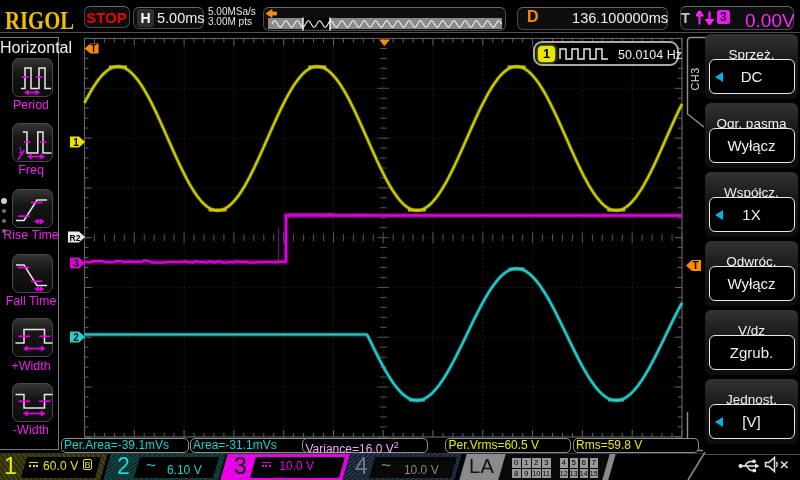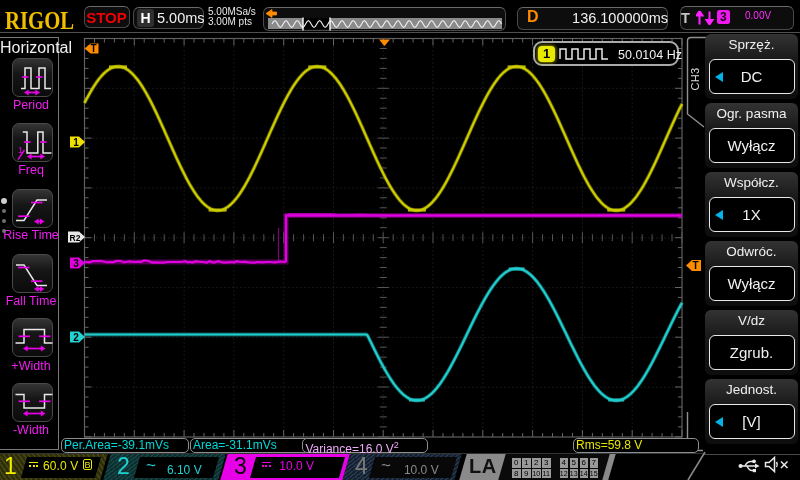--- a/index.html
+++ b/index.html
@@ -4,21 +4,21 @@
 html,body { width:800px; height:480px; background:#000; overflow:hidden; font-family:"Liberation Sans",sans-serif; }
 #scr { position:absolute; left:0; top:0; width:800px; height:480px; background:#000; }
 .panel { position:absolute; background:#0d0d0d; border:1.5px solid #4a4a4a; border-top-color:#6a6a6a; border-radius:6px; }
 .logo { position:absolute; left:5px; top:7px; color:#f0c000; font-family:"Liberation Serif",serif; font-weight:bold; font-size:25px; transform:scaleX(0.83); transform-origin:0 0; }
 #topline { position:absolute; left:0; top:32px; width:800px; height:1px; background:#505050; }
 .lbox { position:absolute; left:-4px; top:37px; width:63px; height:413px; border:1px solid #7a7a7a; }
 .ltitle { position:absolute; left:0px; top:39px; width:60px; text-align:center; color:#f0f0f0; font-size:16px; }
 .lbtn { position:absolute; left:12px; width:41px; height:39px; background:linear-gradient(#343434,#161616 40%,#0b0b0b); border:1px solid #4a4a4a; border-radius:7px; padding:0.5px; }
 .llabel { position:absolute; left:0; width:62px; text-align:center; color:#f01ef0; font-size:12.5px; }
 .ritem { position:absolute; left:705px; width:93px; height:65px; background:linear-gradient(#333333,#191919 40%,#0d0d0d); border-radius:6px; }
-.rhead { text-align:center; color:#f0f0f0; font-size:13.5px; padding-top:3px; }
+.rhead { text-align:center; color:#f0f0f0; font-size:13.5px; padding-top:13px; }
 .rbtn { position:absolute; left:3.5px; top:25px; width:86px; height:35px; background:#000; border:1.5px solid #e8e8e8; border-radius:6px; color:#f0f0f0; font-size:15px; display:flex; align-items:center; justify-content:center; }
 .tri { position:absolute; left:5px; top:11.5px; width:0; height:0; border-top:5.5px solid transparent; border-bottom:5.5px solid transparent; border-right:8px solid #00b4e8; }
 .mcell { position:absolute; top:438px; height:14.5px; background:#000; border:1.2px solid #8a9090; border-radius:5px; font-size:12px; padding-left:2.5px; line-height:13px; white-space:nowrap; }
 .chblk { position:absolute; top:454px; height:26px; transform:skewX(-16deg); }
 .chnum { position:absolute; top:453px; font-size:23px; line-height:26px; }
 .chinner { position:absolute; top:456.5px; height:21px; background:#000; transform:skewX(-16deg); }
 .ladig { position:absolute; width:8.5px; height:9.5px; background:#9a9a9a; color:#000; font-size:8px; line-height:9.5px; text-align:center; }
 #sep453 { position:absolute; left:0; top:453px; width:703px; height:1px; background:#333; }
 </style></head>
 <body>
@@ -50,21 +50,21 @@
 <div style="position:absolute;left:681px;top:10px;width:12px;color:#c4c4c4;font-weight:bold;font-size:14.5px">T</div>
 <svg width="20" height="14" viewBox="0 0 20 14" style="position:absolute;left:696px;top:10.5px">
 <g stroke="#ff20ff" stroke-width="2" fill="#ff20ff">
 <line x1="3.5" y1="3" x2="3.5" y2="13.5"></line>
         <path d="M 0.5 4.5 L 3.5 0 L 6.5 4.5 Z"></path>
 <line x1="13.5" y1="0.5" x2="13.5" y2="10"></line>
         <path d="M 10.5 9 L 13.5 13.5 L 16.5 9 Z"></path>
 </g>
     </svg>
 <div style="position:absolute;left:717px;top:9.5px;width:12.5px;height:14px;background:#f018f0;border-radius:2.5px;color:#1a001a;font-weight:bold;font-size:12px;text-align:center;line-height:14px">3</div>
-<div style="position:absolute;left:745px;top:10px;color:#ff28ff;font-size:10px">0.00V</div>
+<div style="position:absolute;left:745px;top:10px;color:#ff28ff;font-size:19px">0.00V</div>
 
 <div class="lbox"></div>
     <div class="ltitle">Horizontal</div>
     <div class="lbtn" style="top:58px"><svg width="40" height="38" viewBox="0 0 40 38">
 <polyline points="7,28.5 11,28.5 11,8 17,8 17,28.5 25,28.5 25,8 31,8 31,28.5 37,28.5" fill="none" stroke="#e8e8e8" stroke-width="1.5"></polyline>
 <line x1="8" y1="17" x2="14.5" y2="17" stroke="#e800e8" stroke-width="1.7"></line>
 <line x1="22" y1="17" x2="28.5" y2="17" stroke="#e800e8" stroke-width="1.7"></line>
 <line x1="12.5" y1="32.5" x2="23.5" y2="32.5" stroke="#e800e8" stroke-width="1.7"></line>
         <path d="M 10 32.5 L 14.6 29.5 L 14.6 35.5 Z" fill="#e800e8"></path>
         <path d="M 26 32.5 L 21.4 29.5 L 21.4 35.5 Z" fill="#e800e8"></path>
@@ -540,20 +540,21 @@
     <div class="ritem" style="top:379px">
       <div class="rhead">Jednost.</div>
       <div class="rbtn">
         <span class="tri"></span>
         <span>[V]</span>
       </div>
     </div>
 <div class="mcell" style="left:60.5px;width:128px;color:#00d8d8">Per.Area=-39.1mVs</div>
     <div class="mcell" style="left:189.5px;width:127px;color:#00d8d8">Area=-31.1mVs</div>
     <div class="mcell" style="left:302px;width:125.5px;color:#f0abfc">Variance=16.0 V<sup style="font-size:9px">2</sup></div>
+    <div class="mcell" style="left:445px;width:126px;color:#e8e800">Per.Vrms=60.5 V</div>
     <div class="mcell" style="left:572.5px;width:126.5px;color:#e8e800">Rms=59.8 V</div>
 <div id="sep453"></div>
     <div style="position:absolute;left:704px;top:453.5px;width:96px;height:1.2px;background:#4a4a4a"></div>
 
 <div class="chblk" style="left:-8px;width:112px;background:repeating-linear-gradient(45deg,#2e2e0a 0 2px,#454514 2px 3.5px)"></div>
 <div class="chnum" style="left:4px;color:#f0f000">1</div>
 <div class="chinner" style="left:24px;width:74px"></div>
 <div style="position:absolute;left:29px;top:459px;color:#e8e800;font-size:12px;letter-spacing:0.1px"><span style="display:inline-block;width:9px;margin-right:5px;position:relative;top:-3px"><span style="display:block;height:1.6px;background:#e8e800;margin-bottom:2px"></span><span style="display:block;height:1.6px;background:repeating-linear-gradient(90deg,#e8e800 0 2px,transparent 2px 3.5px)"></span></span>60.0 V</div>
 <div style="position:absolute;left:83px;top:458.5px;width:9px;height:11px;border:1.4px solid #e8e800;border-radius:2px;color:#e8e800;font-size:9px;line-height:11px;text-align:center">B</div>
 
@@ -566,21 +567,21 @@
 <div class="chnum" style="left:234px;color:#000">3</div>
 <div class="chinner" style="left:253px;width:89px"></div>
 <div style="position:absolute;left:262px;top:459px;color:#e800e8;font-size:12px"><span style="display:inline-block;width:9px;margin-right:5px;position:relative;top:-3px"><span style="display:block;height:1.6px;background:#e800e8;margin-bottom:2px"></span><span style="display:block;height:1.6px;background:repeating-linear-gradient(90deg,#e800e8 0 2px,transparent 2px 3.5px)"></span></span> 10.0 V</div>
 
 <div class="chblk" style="left:346px;width:112px;background:repeating-linear-gradient(-45deg,#161f2e 0 2px,#253852 2px 3.5px)"></div>
 <div class="chnum" style="left:355px;color:#787878">4</div>
 <div class="chinner" style="left:372px;width:82px;background:#080808"></div>
 <div style="position:absolute;left:381px;top:459px;color:#8a8a8a;font-size:12px"><span style="font-size:17px;position:relative;top:-3px;margin-right:13px">~</span>10.0 V</div>
 
 <div class="chblk" style="left:463px;width:149px;background:#8a8a8a"></div>
-<div style="position:absolute;left:469px;top:455px;color:#111;font-size:20px;font-weight:bold;letter-spacing:0.5px">LA</div>
+<div style="position:absolute;left:469px;top:455px;color:#111;font-size:20px;font-weight:normal;letter-spacing:0.5px">LA</div>
 <div class="chblk" style="left:501.5px;width:104px;background:#0a0a0a"></div>
 <div class="ladig" style="left:512.0px;top:458px">0</div>
     <div class="ladig" style="left:522.0px;top:458px">1</div>
     <div class="ladig" style="left:532.0px;top:458px">2</div>
     <div class="ladig" style="left:542.0px;top:458px">3</div>
     <div class="ladig" style="left:559.5px;top:458px">4</div>
     <div class="ladig" style="left:569.5px;top:458px">5</div>
     <div class="ladig" style="left:579.5px;top:458px">6</div>
     <div class="ladig" style="left:589.5px;top:458px">7</div>
     <div class="ladig" style="left:512.0px;top:468.5px;">8</div>

